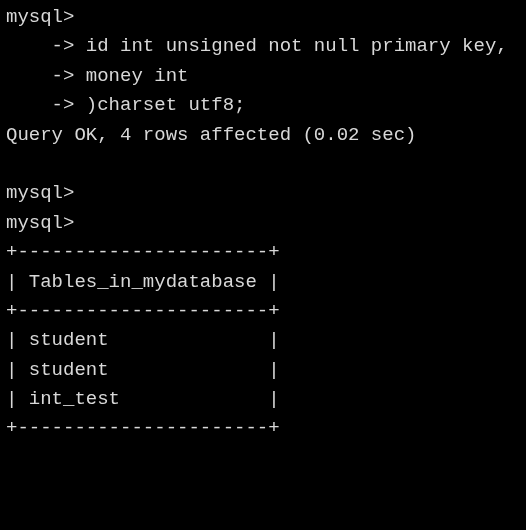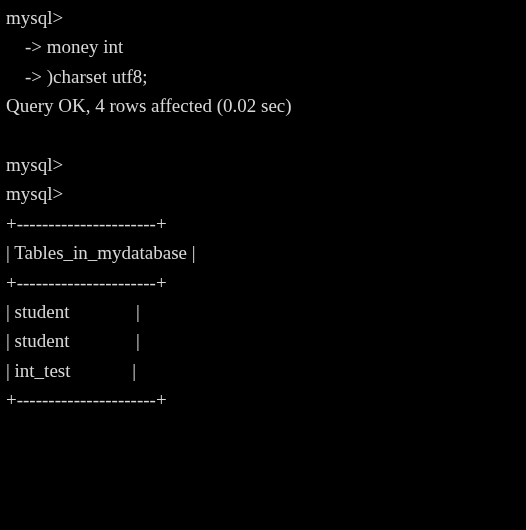--- a/index.html
+++ b/index.html
@@ -6,21 +6,21 @@
     margin: 0;
     padding: 0;
     background: #000000;
   }
   #terminal {
     position: relative;
     width: 526px;
     height: 530px;
     background: #000000;
     overflow: hidden;
-    font-family: Liberation Serif, serif;
+    font-family: Liberation Mono, monospace;
     font-size: 19px;
     line-height: 29.4px;
     color: #d8d8d8;
     box-sizing: border-box;
     padding: 3px 0 0 6px;
   }
   .line {
     white-space: pre;
     height: 29.4px;
     letter-spacing: 0px;
@@ -28,20 +28,21 @@
   }
   .line.blank {
     
   }
 </style>
 </head>
 <body>
 
 <div id="terminal">
     <div class="line">mysql&gt;</div>
+    <div class="line">    -&gt; id int unsigned not null primary key,</div>
     <div class="line">    -&gt; money int</div>
     <div class="line">    -&gt; )charset utf8;</div>
     <div class="line">Query OK, 4 rows affected (0.02 sec)</div>
     <div class="line blank"></div>
     <div class="line">mysql&gt;</div>
     <div class="line">mysql&gt;</div>
     <div class="line">+----------------------+</div>
     <div class="line">| Tables_in_mydatabase |</div>
     <div class="line">+----------------------+</div>
     <div class="line">| student              |</div>

